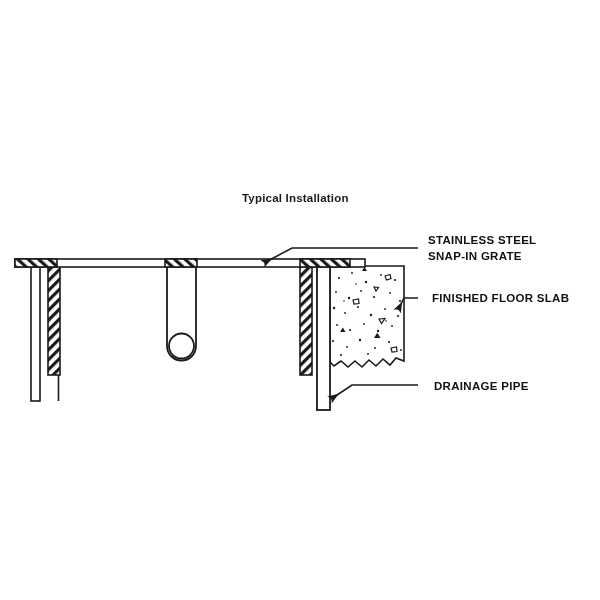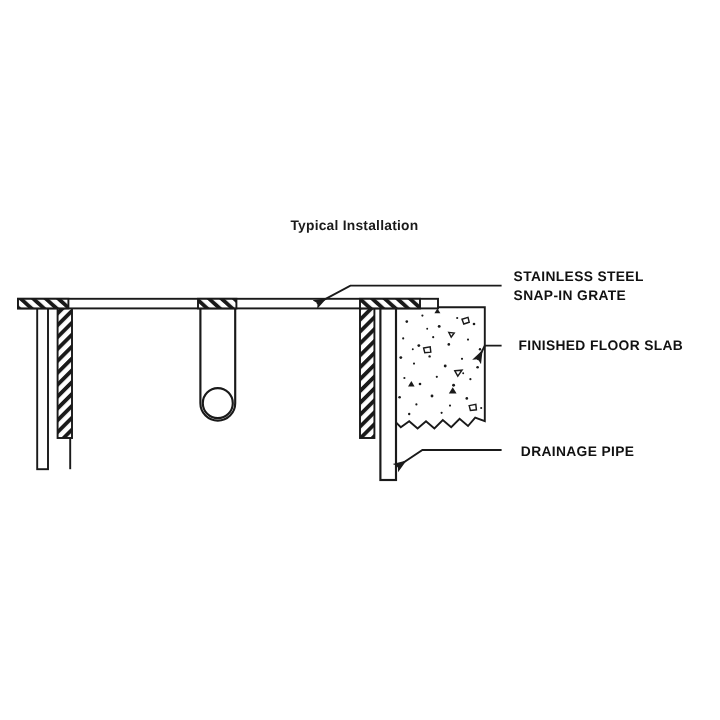--- a/index.html
+++ b/index.html
@@ -10,21 +10,21 @@
   body {
     width: 600px;
     height: 600px;
     font-family: "Liberation Sans", sans-serif;
     overflow: hidden;
     position: relative;
   }
   #drawing-root {
     position: absolute;
     left: 0;
-    top: 0;
+    top: 10px;
     width: 600px;
     height: 564px;
   }
   svg.diagram {
     display: block;
     width: 600px;
     height: 600px;
   }
   text.title {
     font-family: "Liberation Sans", sans-serif;

